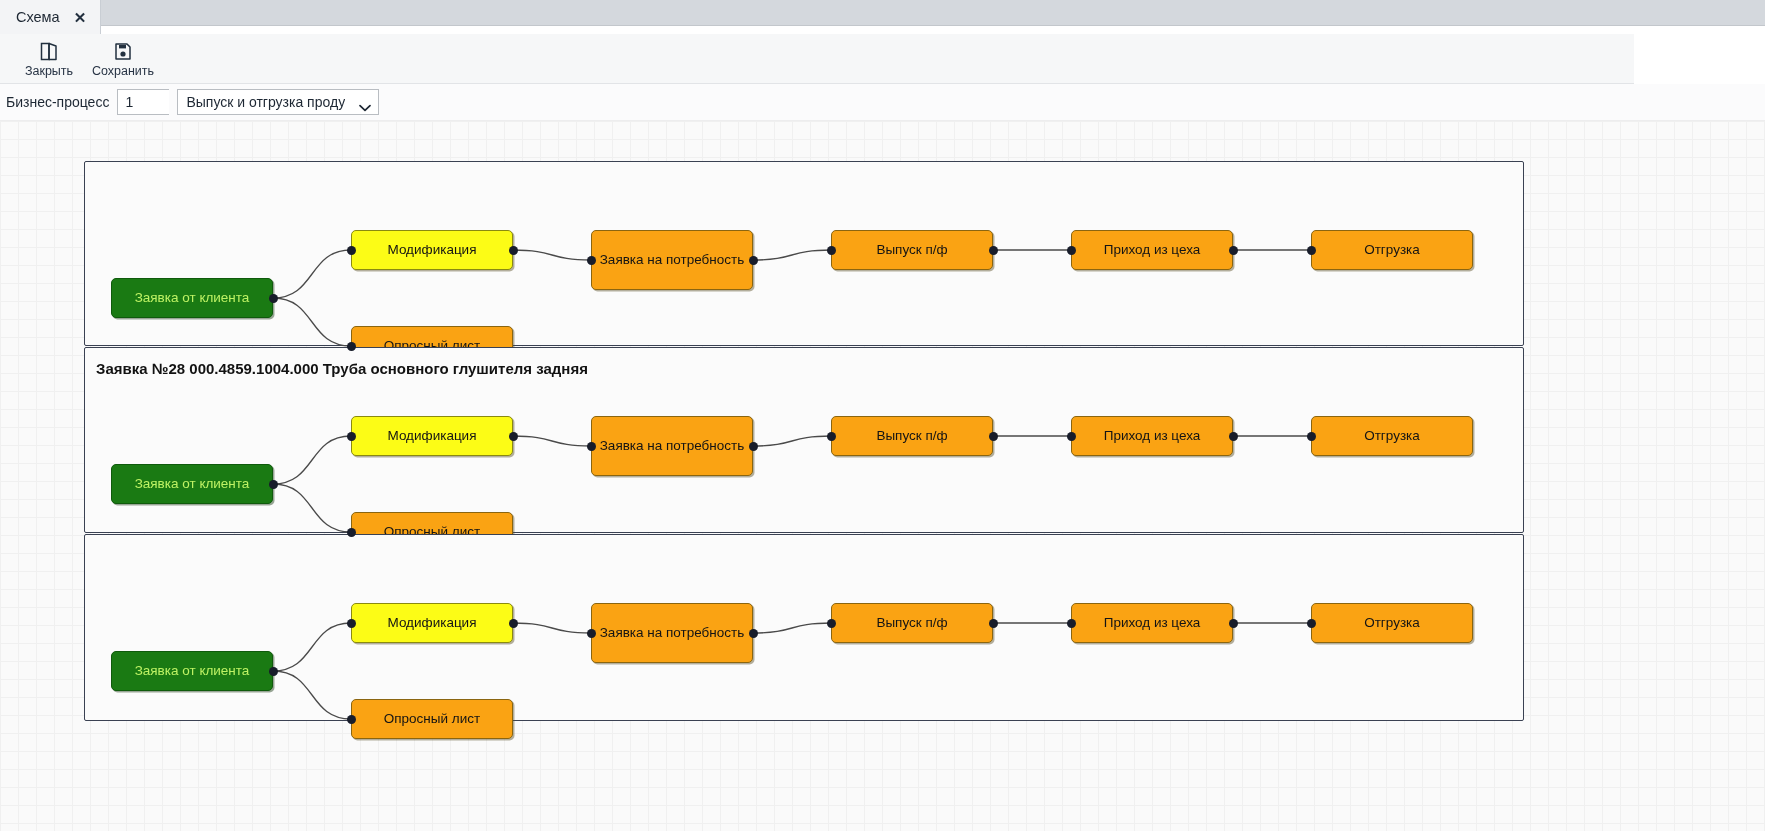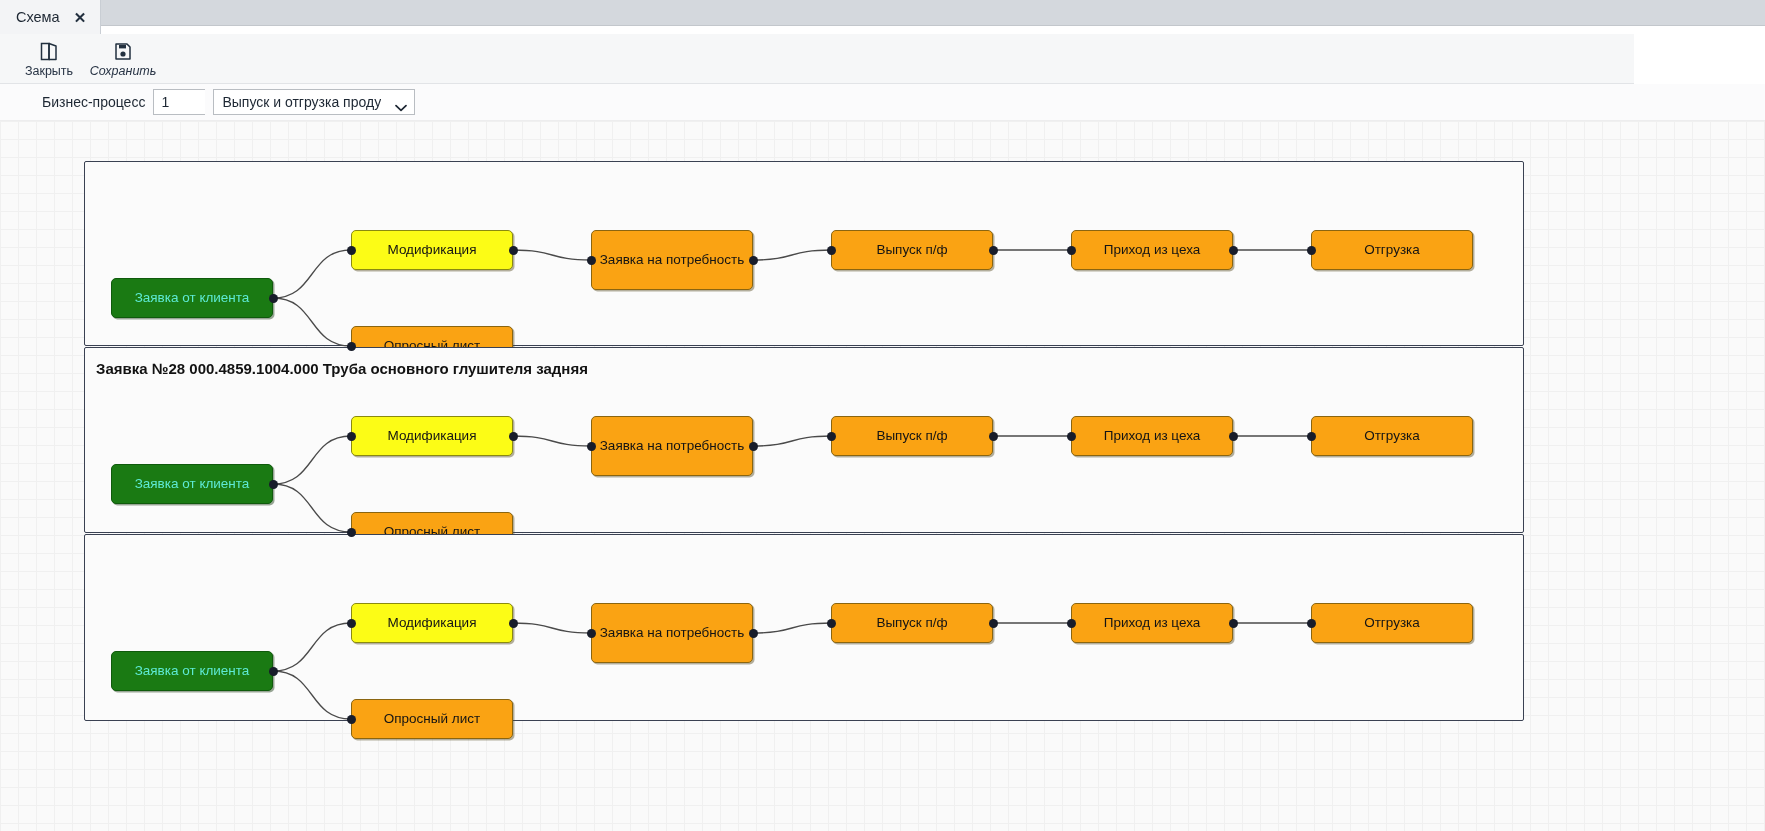--- a/index.html
+++ b/index.html
@@ -37,34 +37,34 @@
   }
   .tbtn {
     position: absolute; top: 2px;
     display: flex; flex-direction: column; align-items: center; justify-content: center;
     gap: 2px; width: 86px; height: 46px; cursor: pointer; background: transparent;
     border: none;
   }
   .tbtn .glyph { height: 22px; display: flex; align-items: center; justify-content: center; }
   .tbtn .cap { font-size: 12.5px; color: #283445; white-space: nowrap; }
   .tbtn-close { left: 6px; }
-  .tbtn-save  { left: 80px; font-style: italic; }
+  .tbtn-save  { left: 80px; }
   .corner-mark {
     position: absolute; right: 2px; top: 56px;
     font-size: 13px; color: #2c3c66;
   }
 
   
   .parambar {
     position: absolute; left: 0; top: 84px; width: 1765px; height: 37px;
     background: #fbfbfc;
     display: flex; align-items: center; padding-left: 6px; gap: 8px;
     border-bottom: 1px solid #ededee;
   }
-  .param-label { font-size: 14px; color: #1d2733; margin-left: 36px; }
+  .param-label { font-size: 14px; color: #1d2733; }
   .num-field {
     width: 52px; height: 26px; background: #ffffff;
     border: 1px solid #b9bdc2; border-right: none;
     display: flex; align-items: center; padding-left: 7px;
     font-size: 14px; color: #1d2733;
   }
   .combo {
     width: 202px; height: 26px; background: #ffffff;
     border: 1px solid #b9bdc2;
     display: flex; align-items: center; justify-content: space-between;
@@ -106,21 +106,21 @@
     display: flex; align-items: center; justify-content: center;
     text-align: center;
     border-radius: 5px;
     border: 1.2px solid #7a6010;
     box-shadow: 1.5px 1.5px 0 rgba(90,80,40,0.45);
     font-size: 13.5px;
     line-height: 1.35;
     cursor: pointer;
     padding: 0 6px;
   }
-  .node.green  { background: #1a7a13; border-color: #0f5a0c; color: #5eead4;
+  .node.green  { background: #1a7a13; border-color: #0f5a0c; color: #bef264;
                  box-shadow: 1.5px 1.5px 0 rgba(30,60,25,0.45); }
   .node.yellow { background: #fcfc16; border-color: #8a8a10; color: #141414; }
   .node.orange { background: #faa313; border-color: #8a6510; color: #141414; }
 
   .port {
     position: absolute; width: 9px; height: 9px; border-radius: 50%;
     background: #181d2b; z-index: 5;
   }
   .edges { position: absolute; left: 0; top: 0; overflow: visible; z-index: 2; }
 </style>

